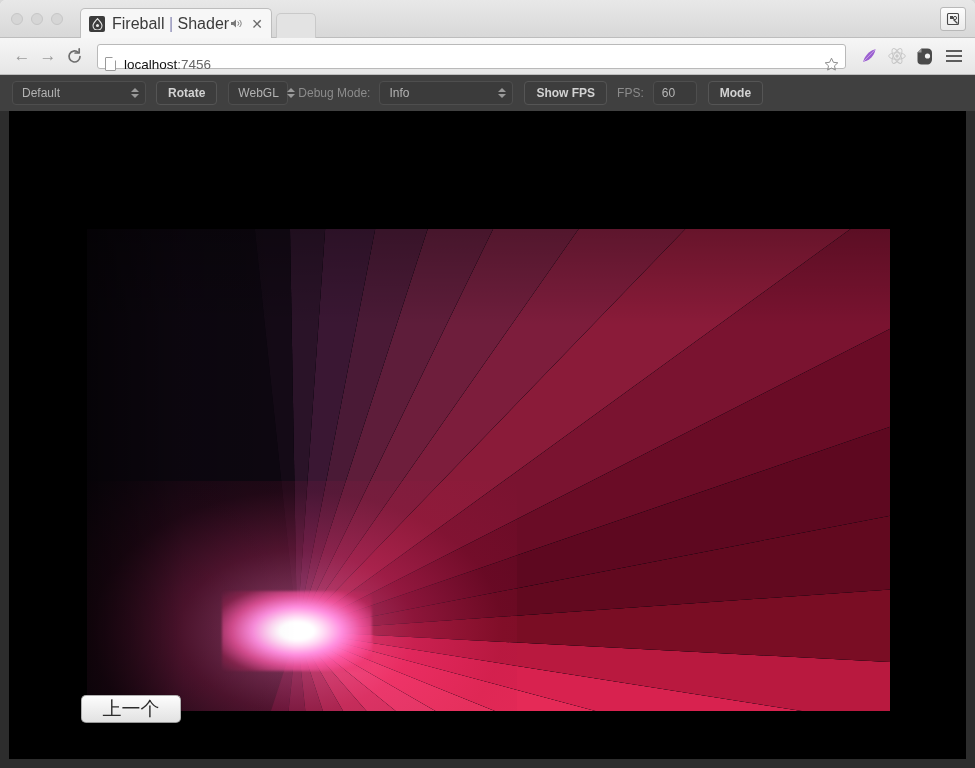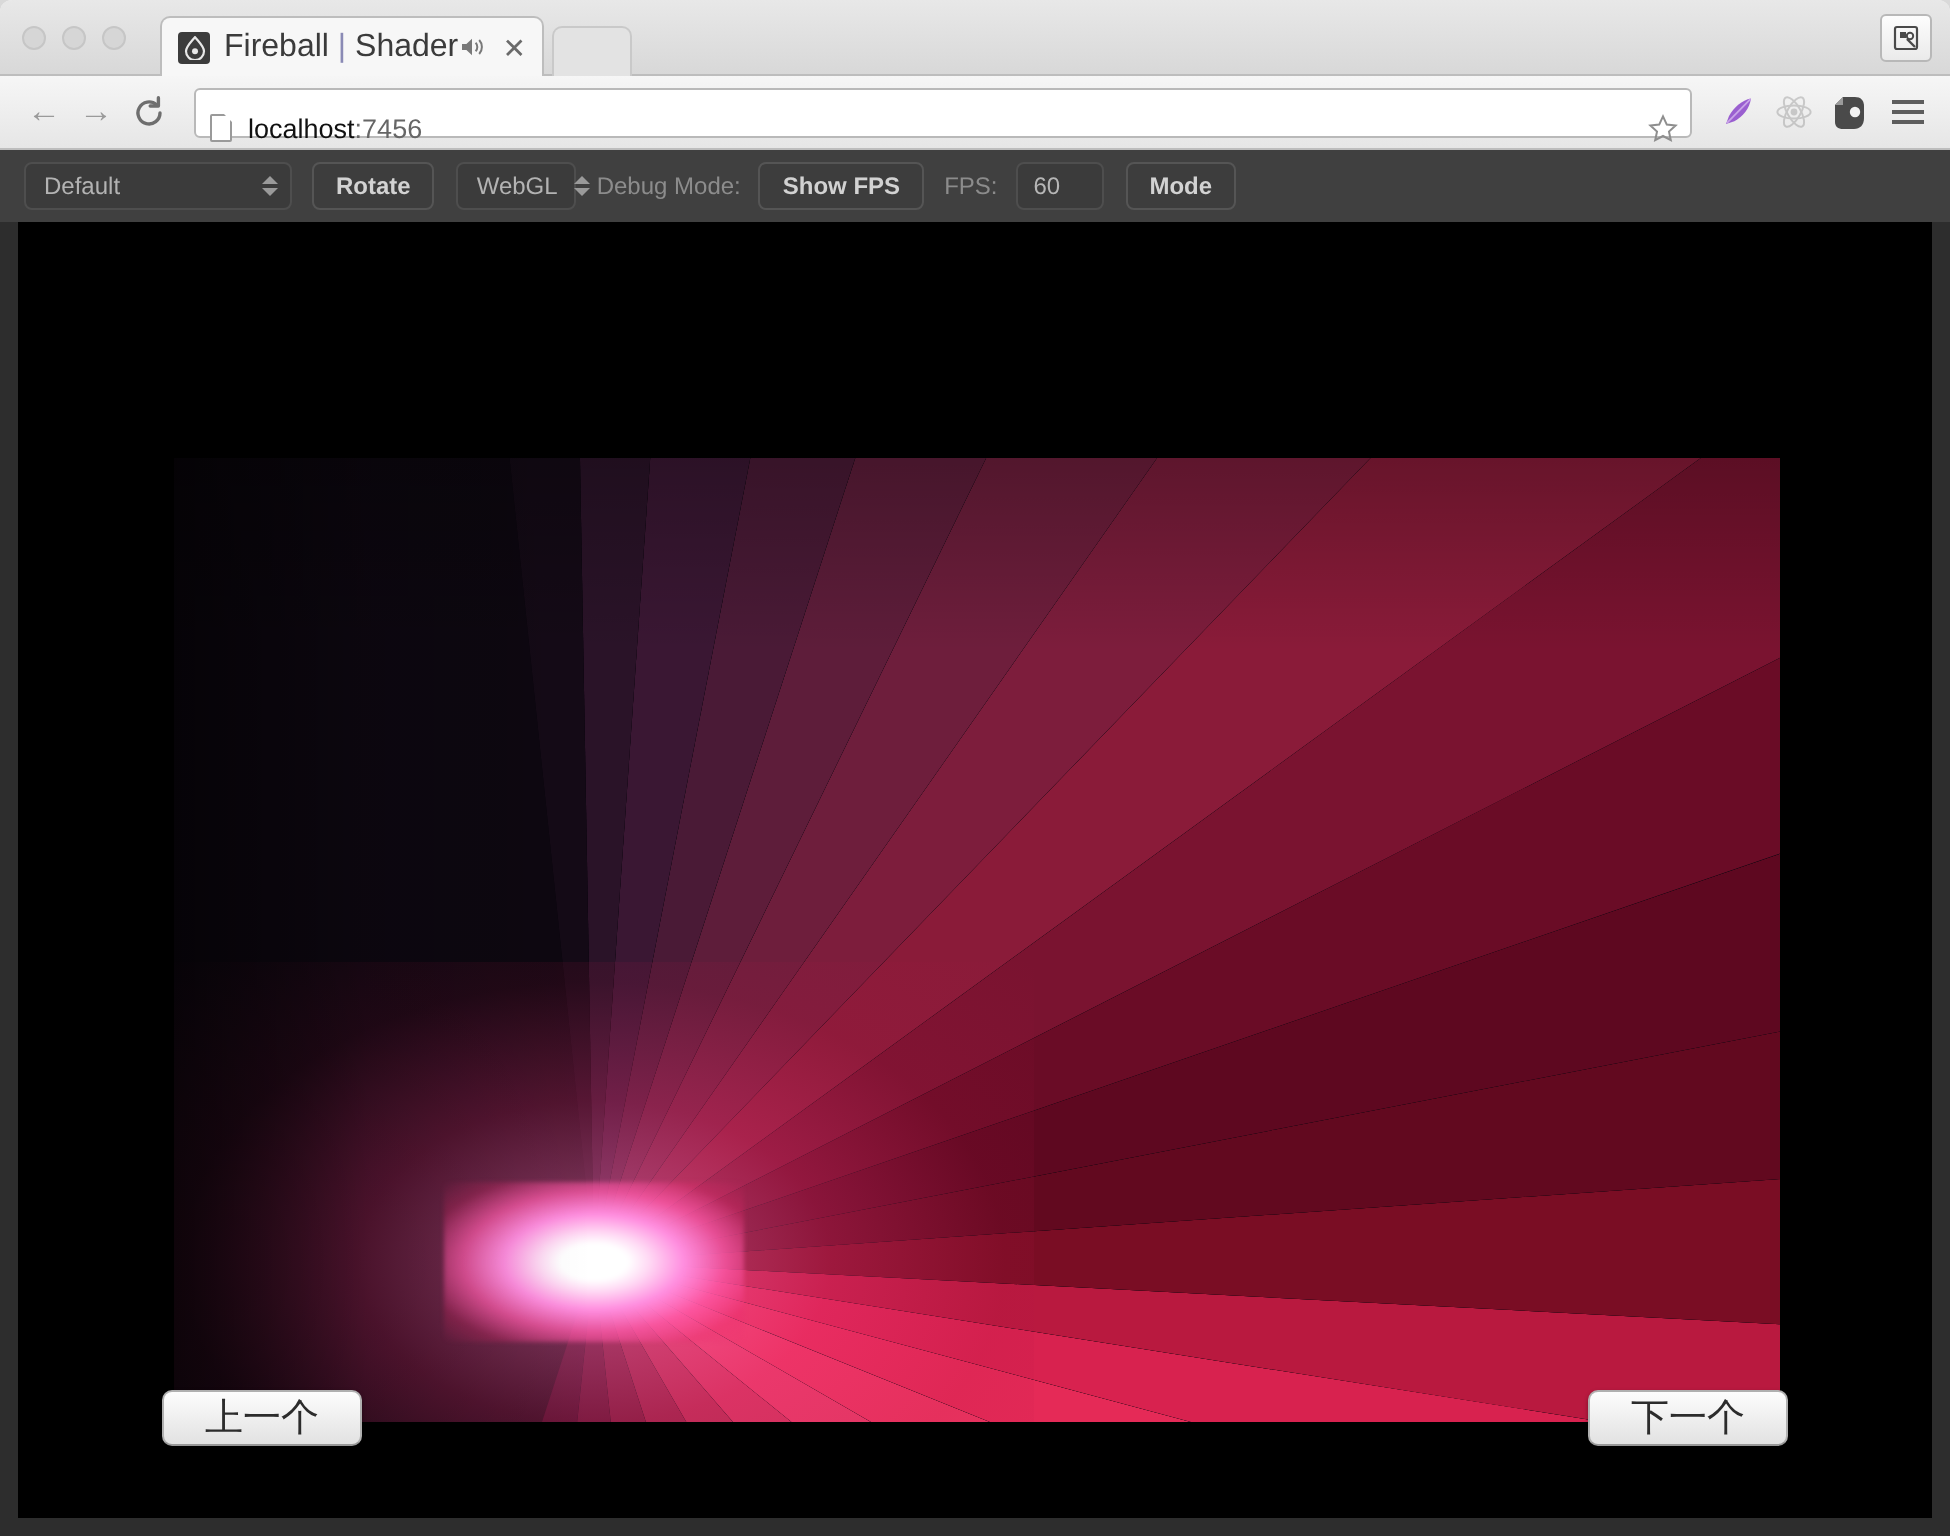--- a/index.html
+++ b/index.html
@@ -397,20 +397,27 @@
       <div id="select-renderer" class="select ctrl">
         <span class="lbl">WebGL</span>
         <span class="arrows">
             <i class="up"></i>
             <i class="dn"></i>
           </span>
       </div>
 
       <span class="label-static ctrl">Debug Mode:</span>
 
+      <div id="select-debug-mode" class="select ctrl">
+        <span class="lbl">Info</span>
+        <span class="arrows">
+            <i class="up"></i>
+            <i class="dn"></i>
+          </span>
+      </div>
 
       <div id="btn-showfps" class="btn ctrl">
         <span>Show FPS</span>
       </div>
 
       <span class="label-static ctrl">FPS:</span>
 
       <div id="fps-value" class="ctrl">
         <span>60</span>
       </div>
@@ -499,18 +506,15 @@
             </div>
           </div>
         <div id="glow-halo"></div>
         <div id="glow-core"></div>
         <div id="vignette"></div>
       </div>
 
       <div id="btn-prev" class="nav-page-btn">
         <span>上一个</span>
       </div>
-      <div id="btn-next" class="nav-page-btn">
-        <span>下一个</span>
-      </div>
     </div>
   </div>
 </div>
 
 </body></html>

